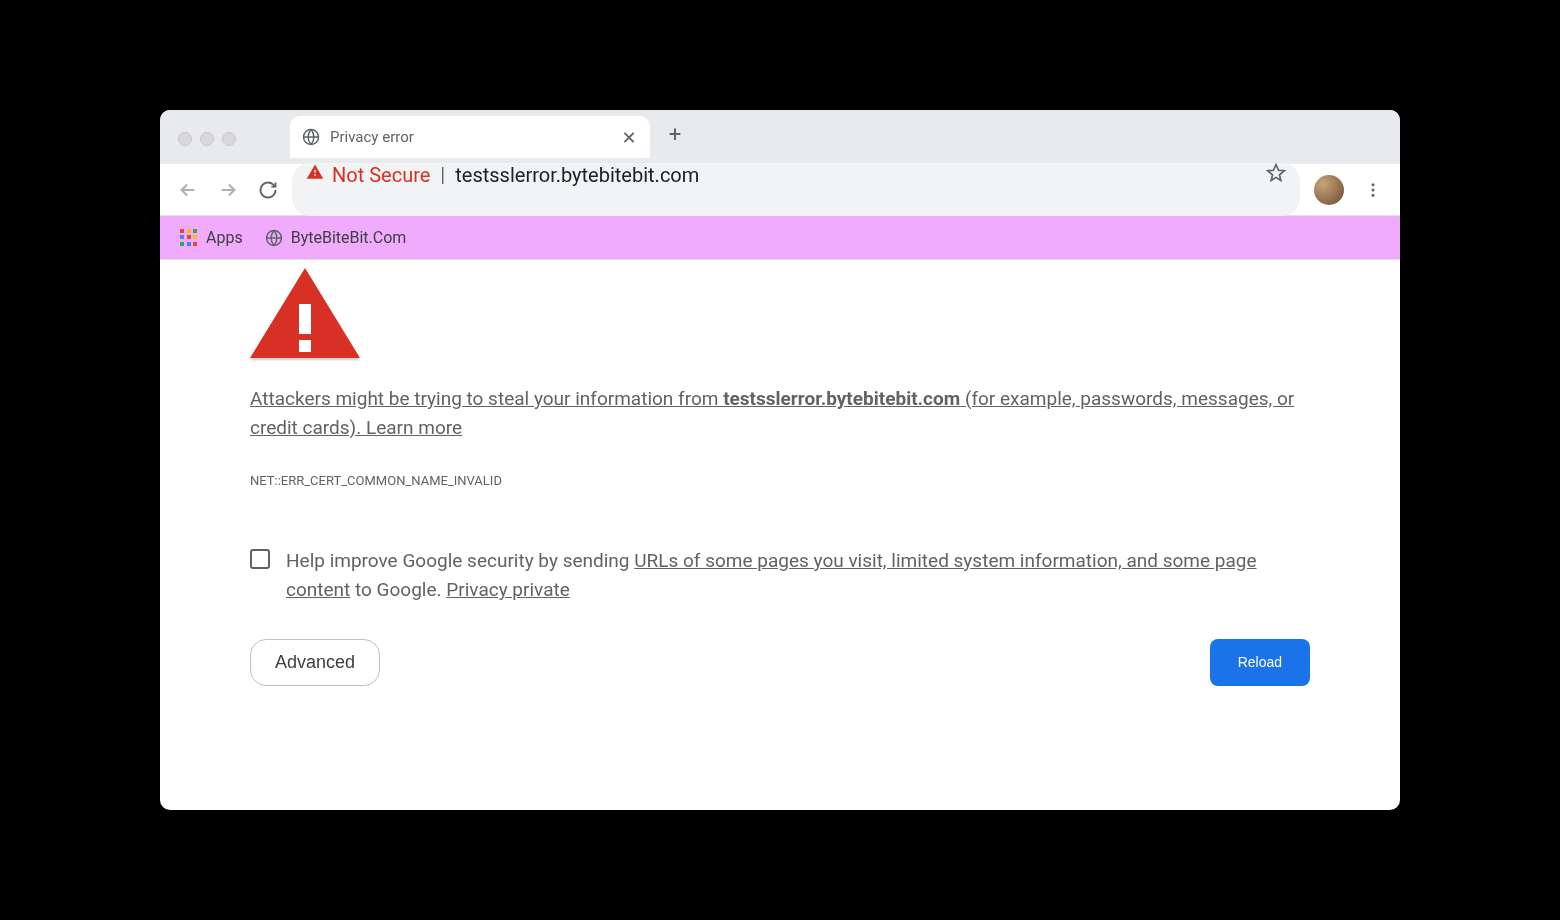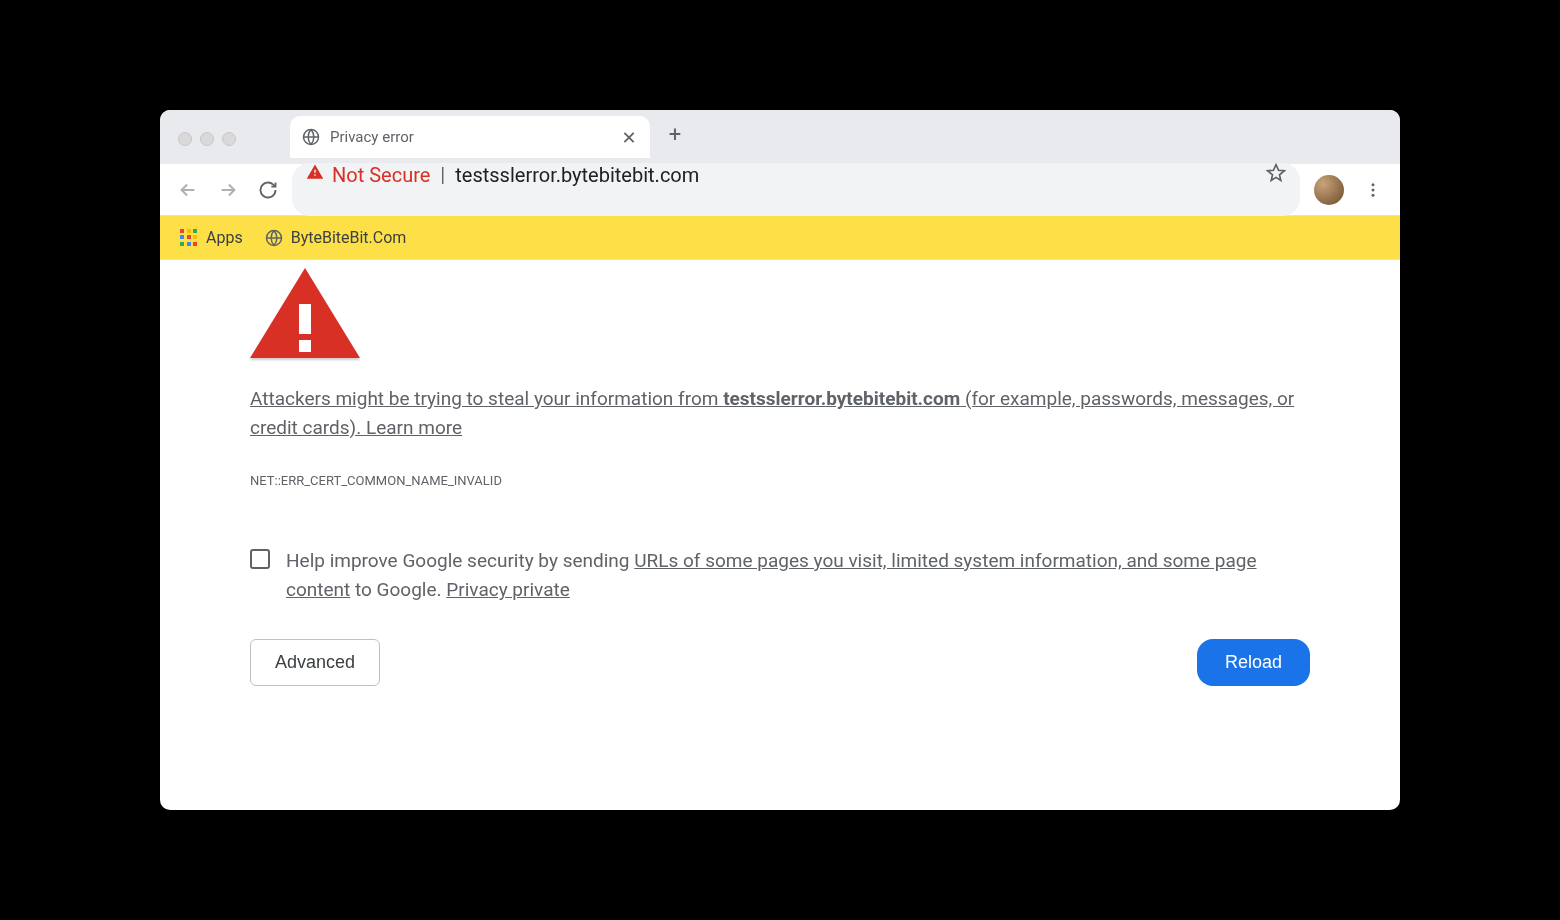--- a/index.html
+++ b/index.html
@@ -123,21 +123,21 @@
     margin: 0 6px;
     cursor:pointer;
   }
   .menu-btn {
     width: 30px; height: 30px;
     display:flex;align-items:center;justify-content:center;
     color:#5f6368; cursor:pointer;
   }
   .bookmarks-bar {
     height: 44px;
-    background: #fde047;
+    background: #f0abfc;
     display:flex;
     align-items:center;
     padding: 0 14px;
     gap: 8px;
     border-bottom: 1px solid #e0e0e0;
   }
   .apps-btn {
     display:flex; align-items:center; gap:8px;
     color:#3c4043; font-size:16px; cursor:pointer;
     padding: 4px 6px;
@@ -237,30 +237,30 @@
     margin-top: 34px;
     display:flex;
     justify-content: space-between;
   }
   .btn-secondary {
     border: 1px solid #bdc1c6;
     background:#fff;
     color:#3c4043;
     font-size: 18px;
     padding: 12px 24px;
-    border-radius: 6px;
+    border-radius: 16px;
     cursor:pointer;
   }
   .btn-primary {
     border: none;
     background:#1a73e8;
     color:#fff;
-    font-size: 18px;
+    font-size: 14px;
     padding: 12px 28px;
-    border-radius: 16px;
+    border-radius: 8px;
     cursor:pointer;
   }
 </style>
 </head>
 <body>
 
 <div class="window">
 
   <div class="traffic-lights">
     <div class="traffic-dot"></div>

